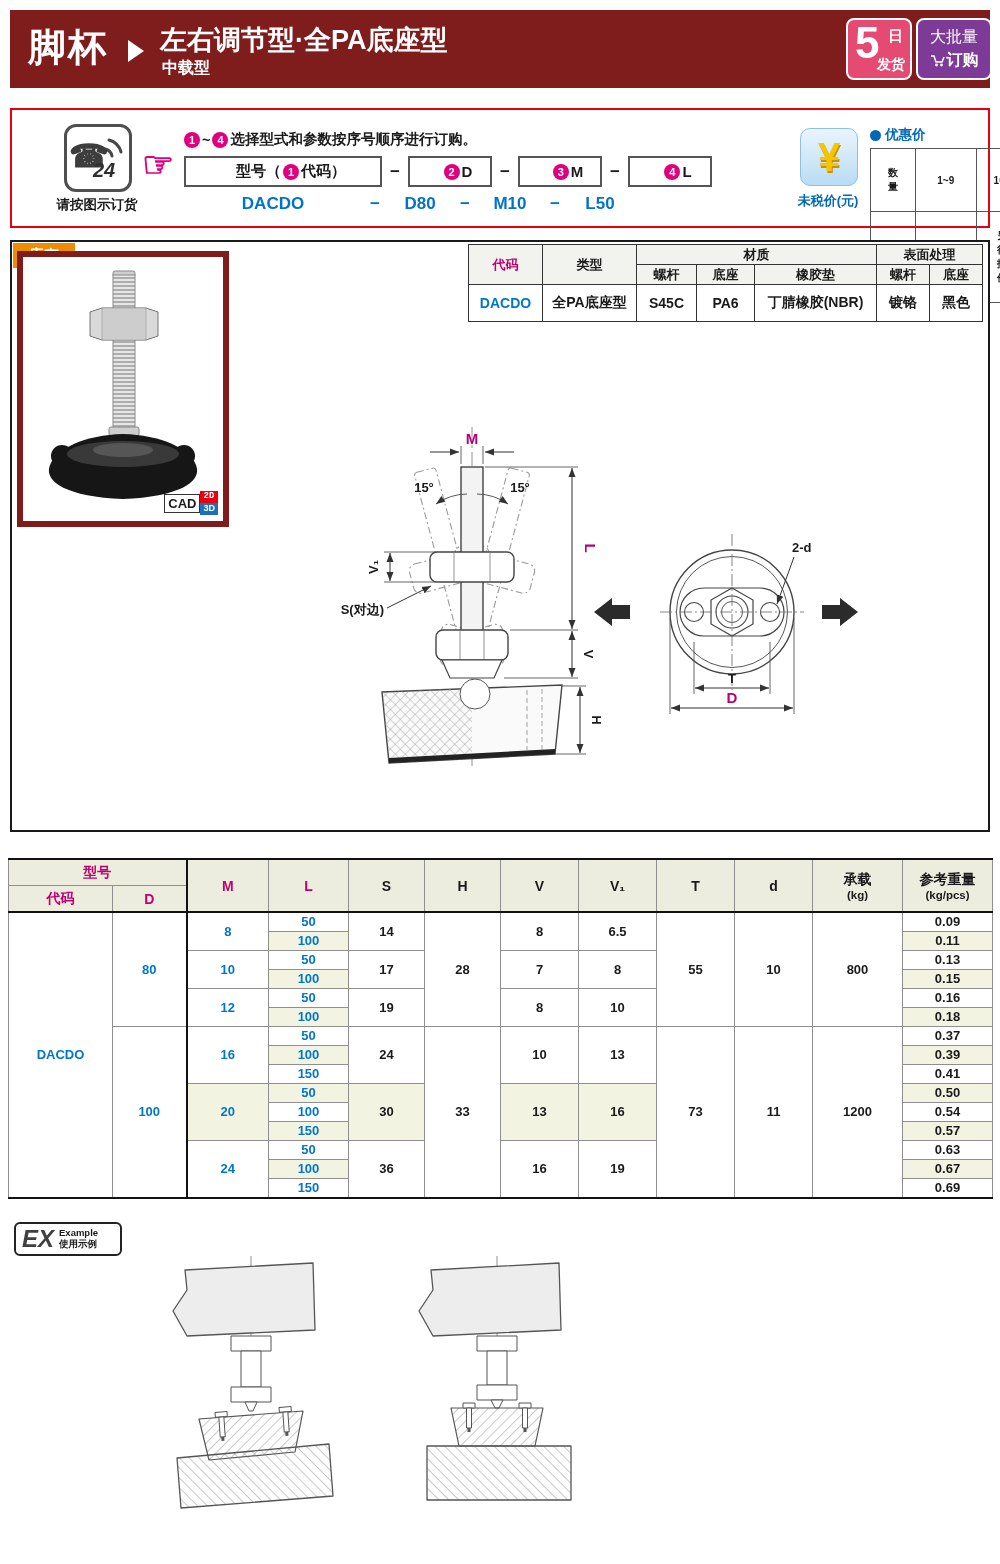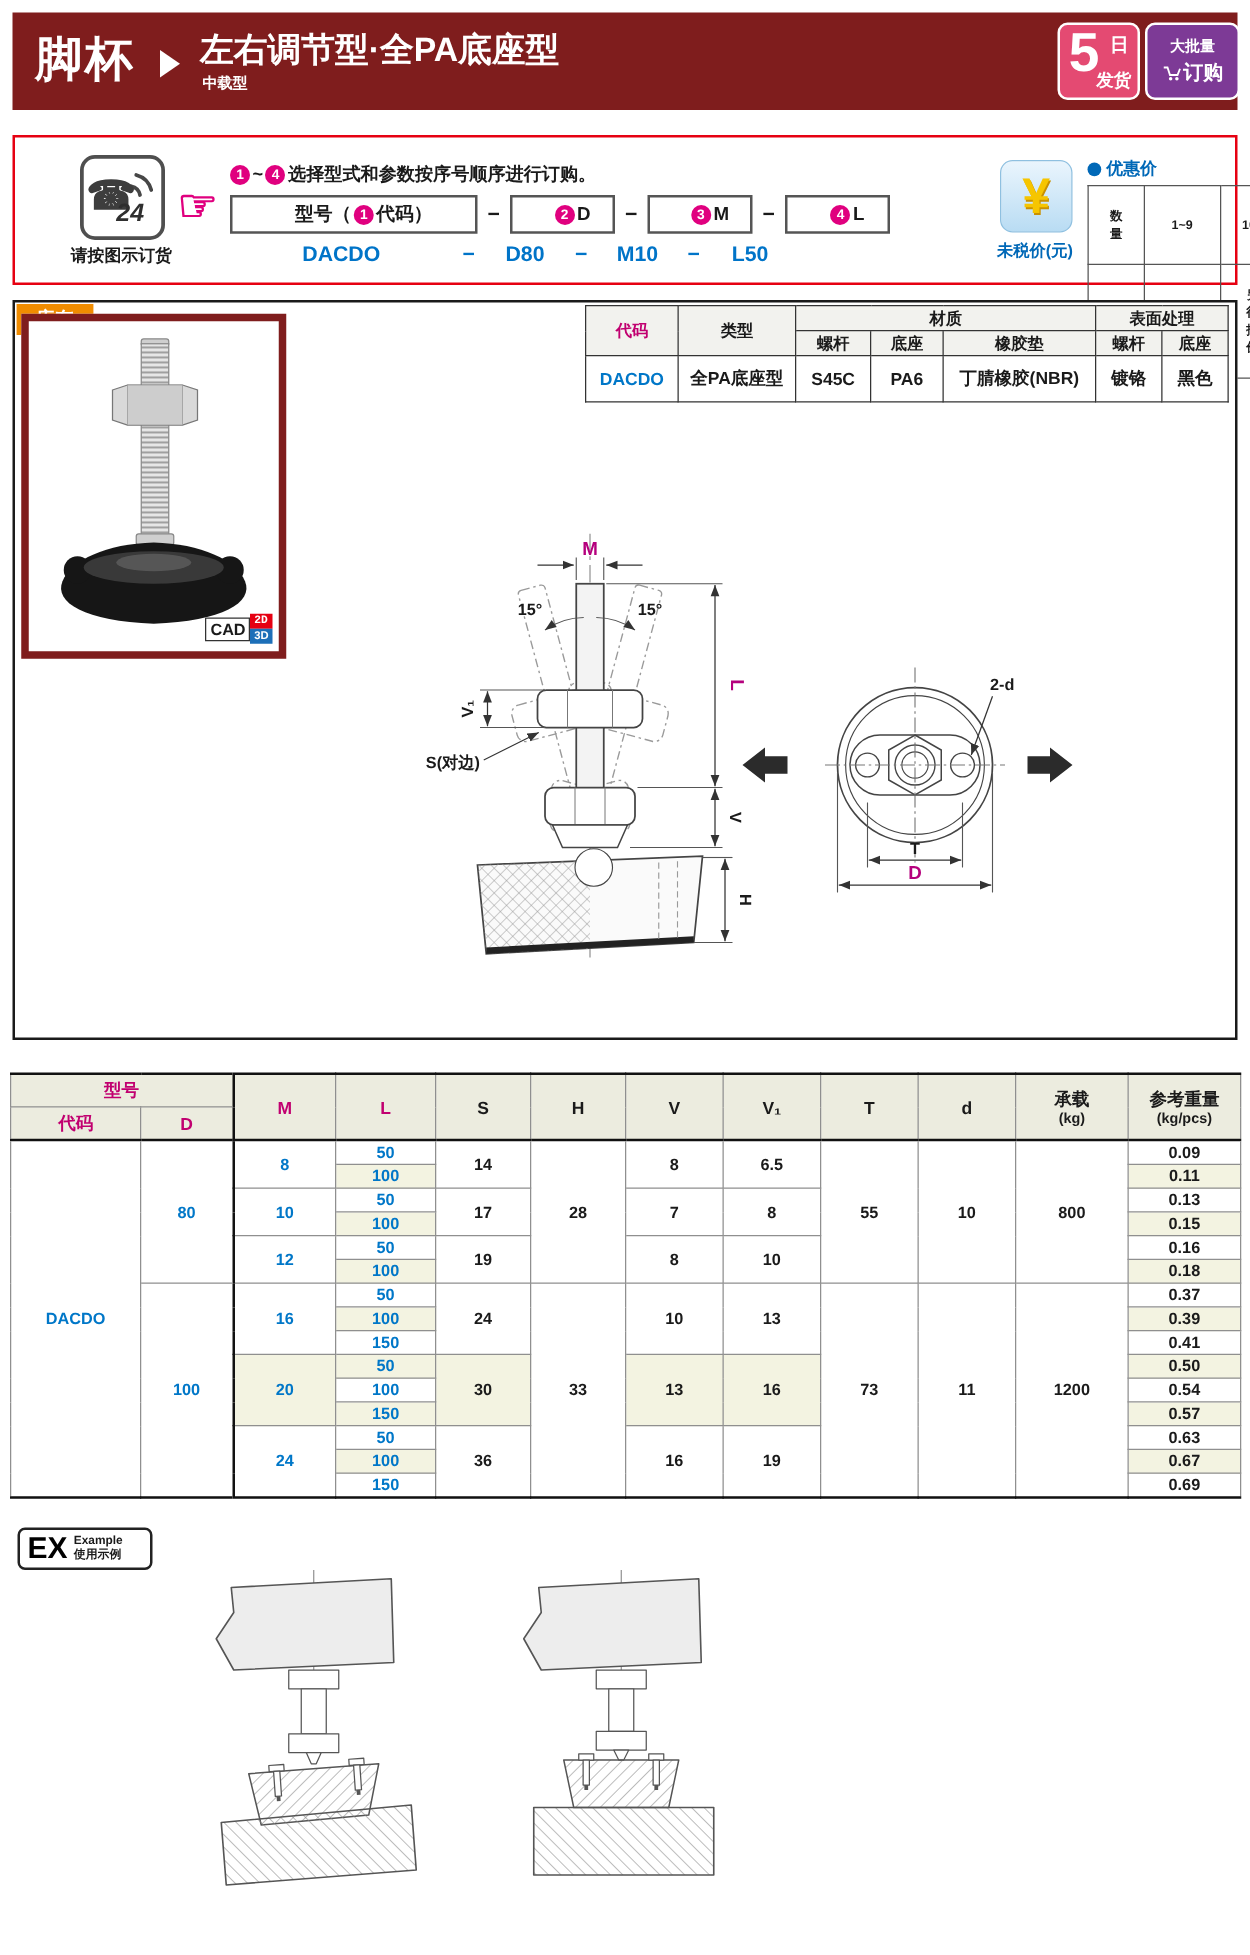--- a/index.html
+++ b/index.html
@@ -6,28 +6,28 @@
   #page{position:relative;width:1000px;height:1564px;background:#fff;overflow:hidden;
         font-family:"Liberation Sans",sans-serif;color:#1a1a1a;}
   .abs{position:absolute;}
 
   
   #hdr{left:10px;top:10px;width:980px;height:78px;background:#7f1d1d;}
   #hdr .cat{position:absolute;left:18px;top:12px;font-size:38px;font-weight:bold;color:#fff;letter-spacing:2px;}
   #hdr .tri{position:absolute;left:118px;top:30px;width:0;height:0;border-top:11px solid transparent;
             border-bottom:11px solid transparent;border-left:16px solid #fff;}
   #hdr .ttl{position:absolute;left:150px;top:12px;font-size:27px;font-weight:bold;color:#fff;}
-  #hdr .sub{position:absolute;left:152px;top:48px;font-size:12px;font-weight:bold;color:#fff;}
+  #hdr .sub{position:absolute;left:152px;top:48px;font-size:16px;font-weight:bold;color:#fff;}
   .badge{position:absolute;top:8px;height:58px;border:2px solid #fff;border-radius:8px;color:#fff;}
   #bdg5{left:836px;width:62px;background:#e44a72;}
   #bdg5 .n5{position:absolute;left:7px;top:-2px;font-size:44px;font-weight:bold;}
   #bdg5 .dy{position:absolute;left:40px;top:7px;font-size:15px;font-weight:bold;}
   #bdg5 .sh{position:absolute;left:29px;top:36px;font-size:14px;font-weight:bold;}
   #bdgB{left:906px;width:72px;background:#7d3a96;display:flex;flex-direction:column;align-items:center;justify-content:center;gap:2px;}
-  #bdgB .l1{font-size:12px;font-weight:bold;}
+  #bdgB .l1{font-size:16px;font-weight:normal;}
   #bdgB .l2{font-size:16px;font-weight:bold;display:flex;align-items:center;gap:2px;}
 
   
   #ord{left:10px;top:108px;width:976px;height:116px;border:2px solid #e60012;background:#fff;}
   #phone{position:absolute;left:52px;top:14px;width:62px;height:62px;border:3px solid #4f4f4f;border-radius:12px;}
   #ord .pnote{position:absolute;left:20px;top:86px;width:130px;text-align:center;font-size:13.5px;font-weight:bold;}
   #ord .hand{position:absolute;left:130px;top:34px;font-size:36px;color:#e0007f;font-weight:bold;}
   #ord .instr{position:absolute;left:172px;top:20px;font-size:14.5px;font-weight:bold;display:flex;align-items:center;gap:2px;}
   .ncirc{display:inline-flex;width:16px;height:16px;border-radius:50%;background:#e0007f;color:#fff;
          font-size:11px;font-weight:bold;align-items:center;justify-content:center;}
@@ -81,21 +81,21 @@
   table.dim thead th{background:#ececdf;font-size:14px;font-weight:bold;height:25px;}
   table.dim thead th .u{font-size:11.5px;font-weight:bold;}
   table.dim thead th.sp2,table.dim thead tr+tr th{border-bottom:2px solid #111;}
   table.dim td{height:18px;font-size:13px;font-weight:bold;line-height:18px;background:transparent;}
   table.dim tbody tr:nth-child(even){background:#f3f3e1;}
   .tr2{border-right:2px solid #111 !important;} .tl2{border-left:2px solid #111 !important;}
 
   
   #exbadge{left:14px;top:1222px;width:104px;height:30px;border:2px solid #222;border-radius:6px;
            display:flex;align-items:center;background:#fff;}
-  #exbadge .ex{font-size:24px;font-weight:bold;color:#000000;margin:0 5px 0 6px;}
+  #exbadge .ex{font-size:24px;font-style:italic;font-weight:bold;color:#404040;margin:0 5px 0 6px;}
   #exbadge .col{display:flex;flex-direction:column;line-height:1.15;}
   #exbadge .col span{font-size:9.5px;font-weight:bold;}
 </style>
 </head>
 <body>
 
 <div id="page">
 
   <div id="hdr" class="abs">
     <span class="cat">脚杯</span>

